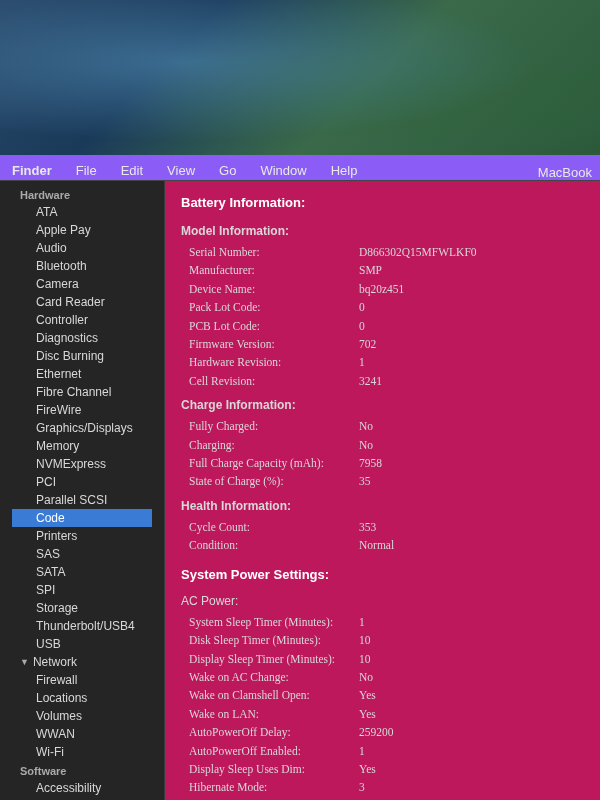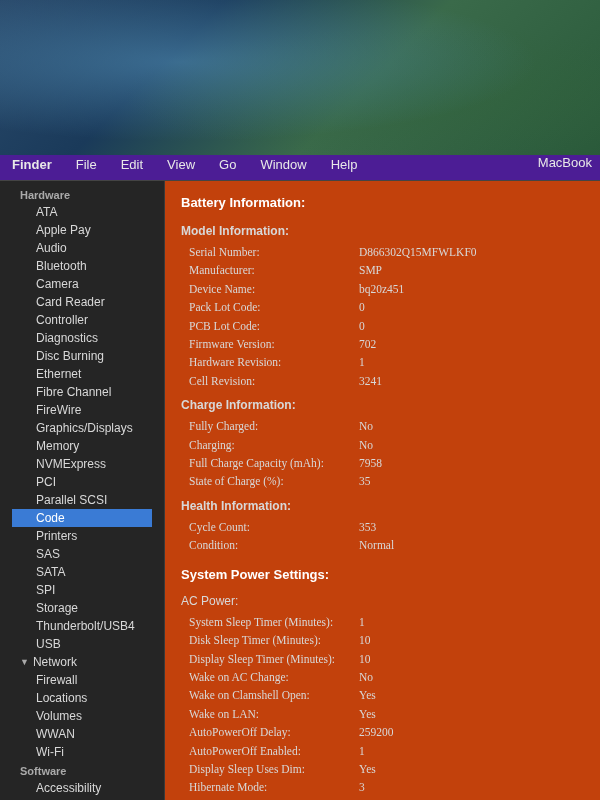--- a/index.html
+++ b/index.html
@@ -24,23 +24,23 @@
       position: absolute;
       top: 0; left: 0; right: 0; bottom: 0;
       background: radial-gradient(ellipse at 30% 40%, rgba(80,140,180,0.6) 0%, transparent 60%),
                   radial-gradient(ellipse at 70% 60%, rgba(50,100,60,0.5) 0%, transparent 50%);
     }
 
     
     .menubar {
       width: 100%;
       height: 26px;
-      background: #4c1d95;
-      display: flex;
-      align-items: flex-start;
+      background: #8b5cf6;
+      display: flex;
+      align-items: flex-end;
       padding: 0 8px;
       border-bottom: 1px solid #444;
     }
     .menubar-left {
       display: flex;
       align-items: center;
       gap: 16px;
       flex: 1;
     }
     .menubar-item {
@@ -112,21 +112,21 @@
       gap: 4px;
     }
     .triangle {
       font-size: 9px;
       color: #aaa;
     }
 
     
     .content {
       flex: 1;
-      background: #c2410c;
+      background: #be185d;
       padding: 12px 16px;
       overflow-y: auto;
       color: #d8d8d8;
       font-size: 12px;
       line-height: 1.6;
     }
     .content::-webkit-scrollbar { width: 6px; }
     .content::-webkit-scrollbar-track { background: #1e1e1e; }
     .content::-webkit-scrollbar-thumb { background: #555; border-radius: 3px; }
 

